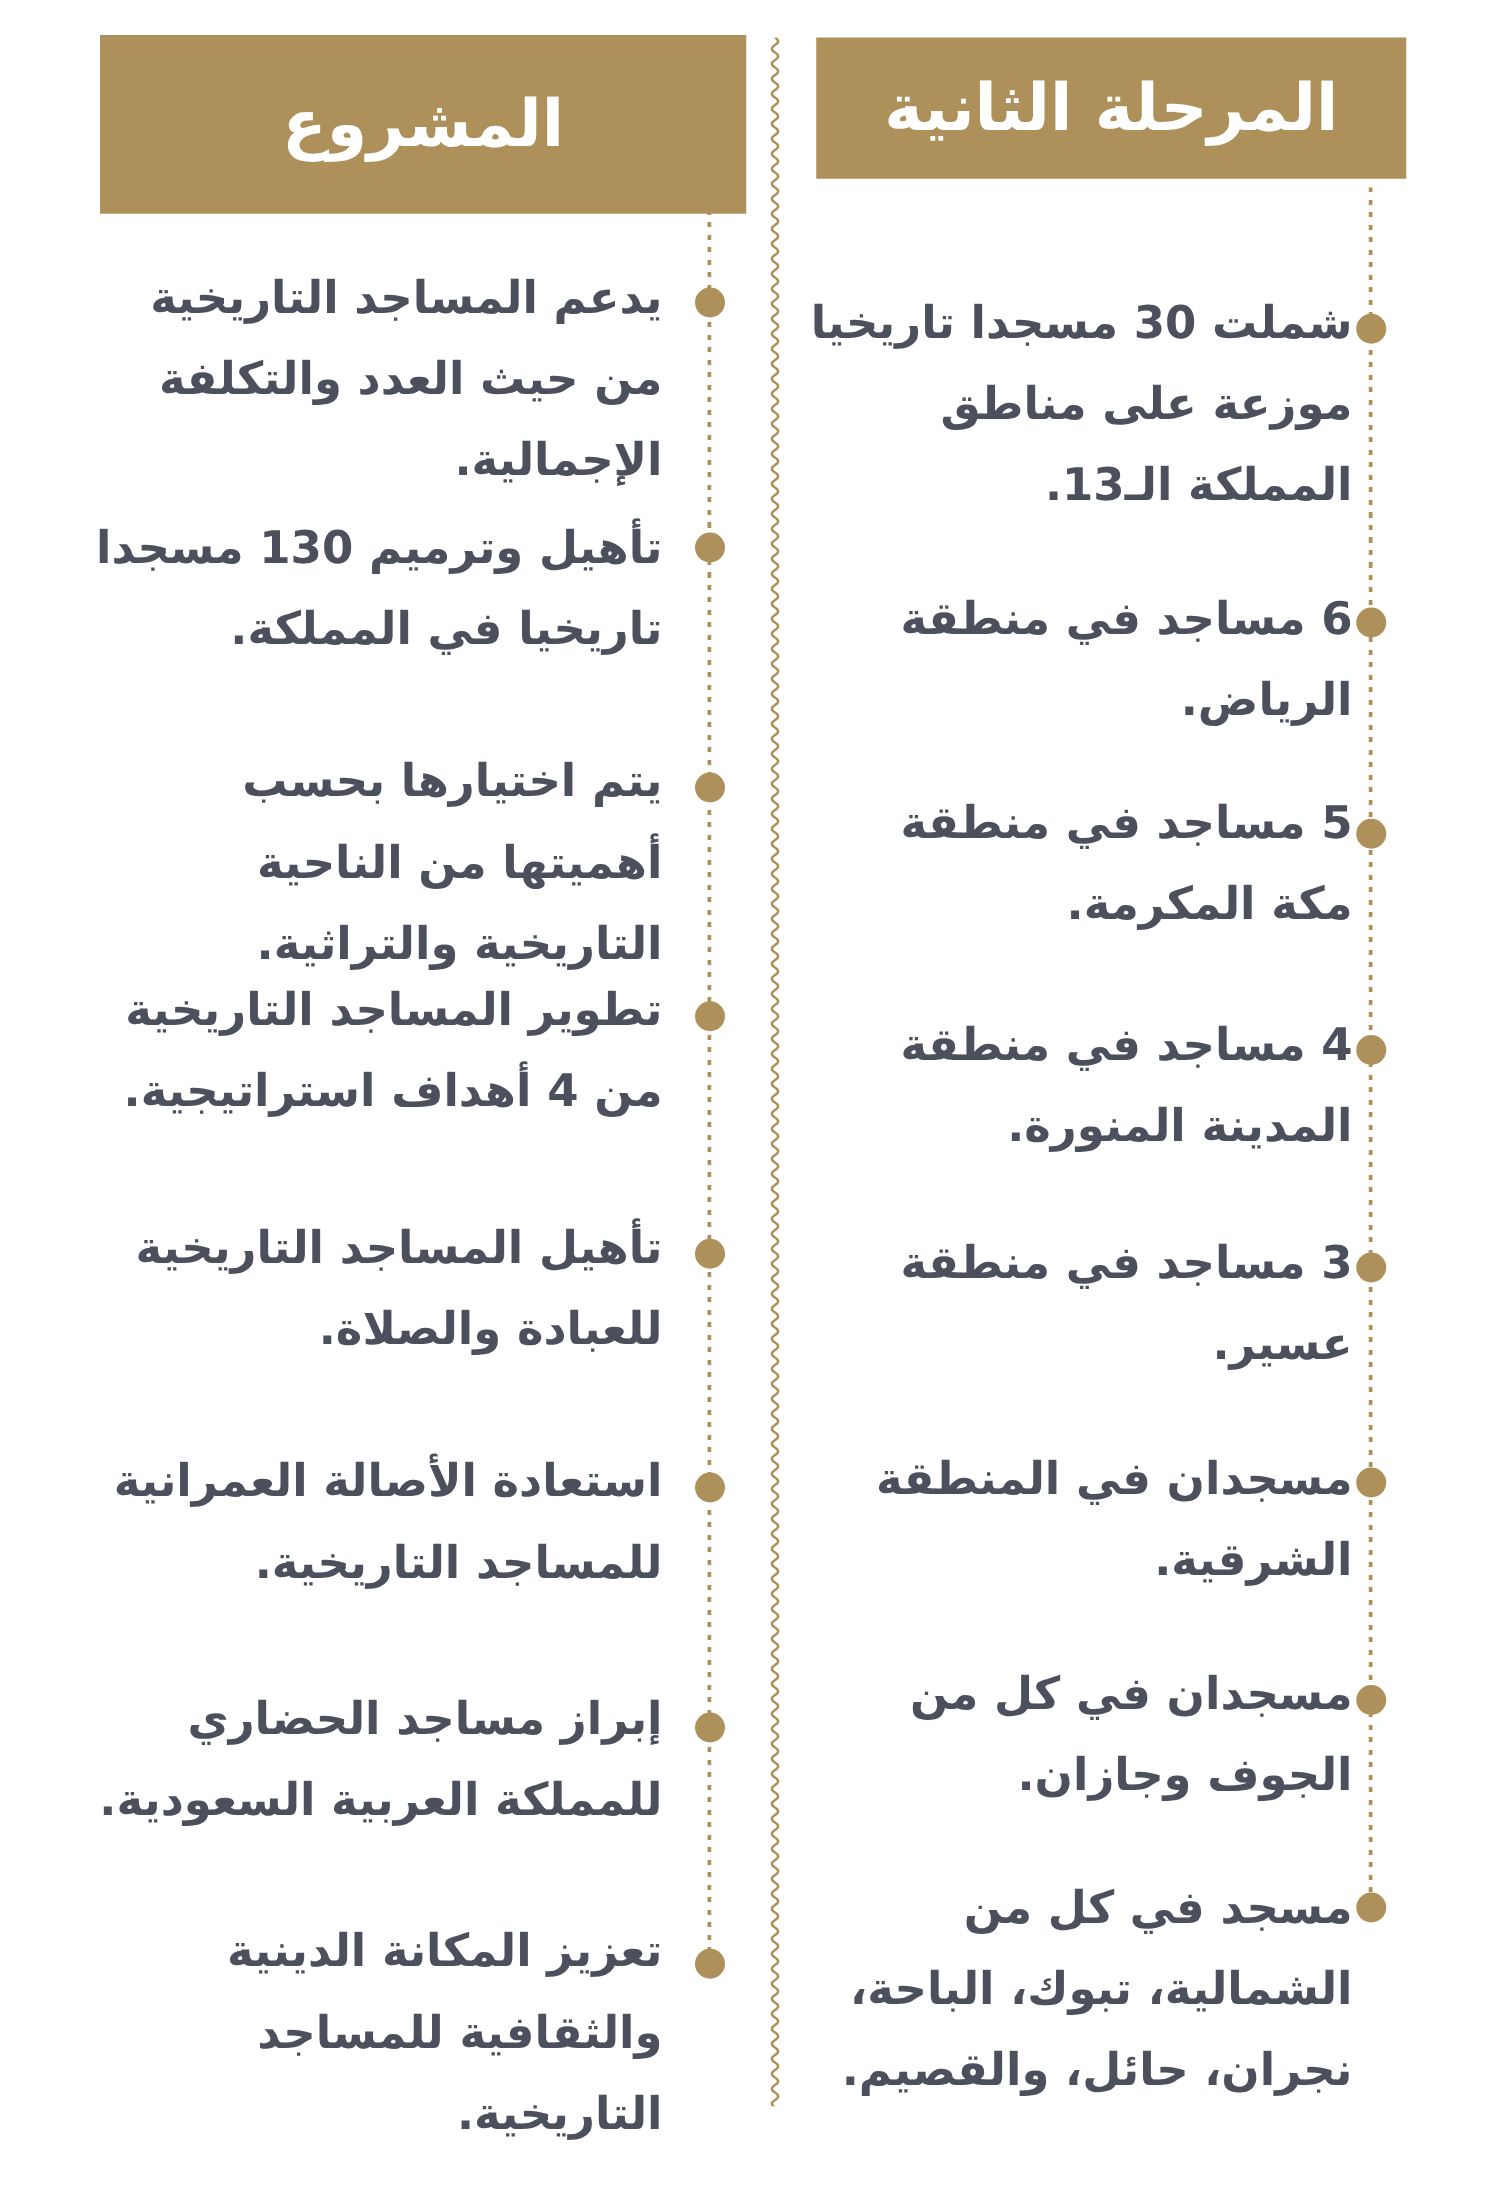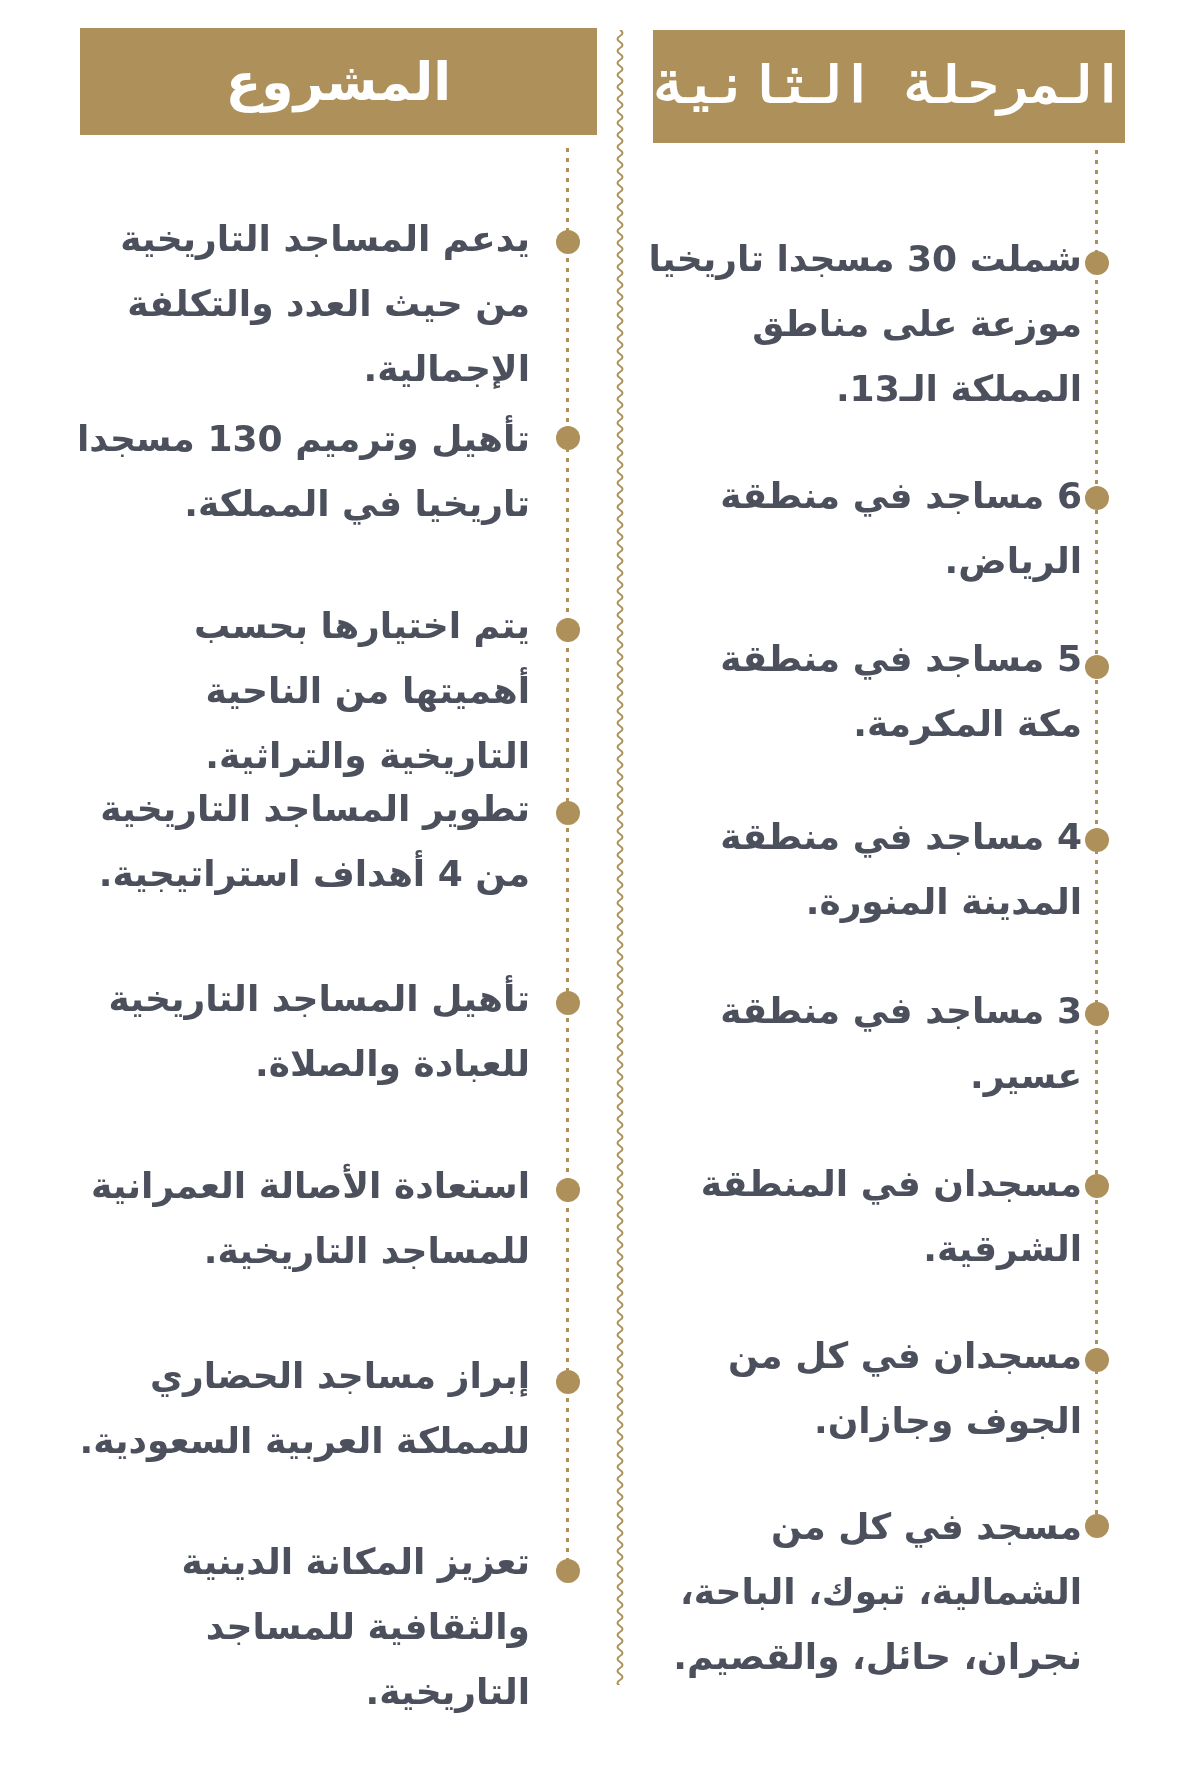--- a/index.html
+++ b/index.html
@@ -16,22 +16,22 @@
     position:absolute;
     background:var(--accent,#AE915A);
     color:#ffffff;
     display:flex;
     align-items:center;
     justify-content:center;
     font-size:52px;
     font-weight:bold;
     letter-spacing:0;
   }
-  #hdr-phase{left:653px;top:30px;width:472px;height:113px;font-family:Liberation Mono, monospace;}
-  #hdr-project{left:80px;top:28px;width:517px;height:107px;}
+  #hdr-phase{left:653px;top:30px;width:472px;height:113px;}
+  #hdr-project{left:80px;top:28px;width:517px;height:143px;}
   .vline{
     position:absolute;
     width:3px;
     background-image:repeating-linear-gradient(to bottom, var(--accent,#AE915A) 0 4px, transparent 4px 10px);
   }
   #vline-phase{left:1095px;top:150px;height:1380px;}
   #vline-project{left:566px;top:148px;height:1427px;}
   .dot{
     position:absolute;
     width:24px;height:24px;

